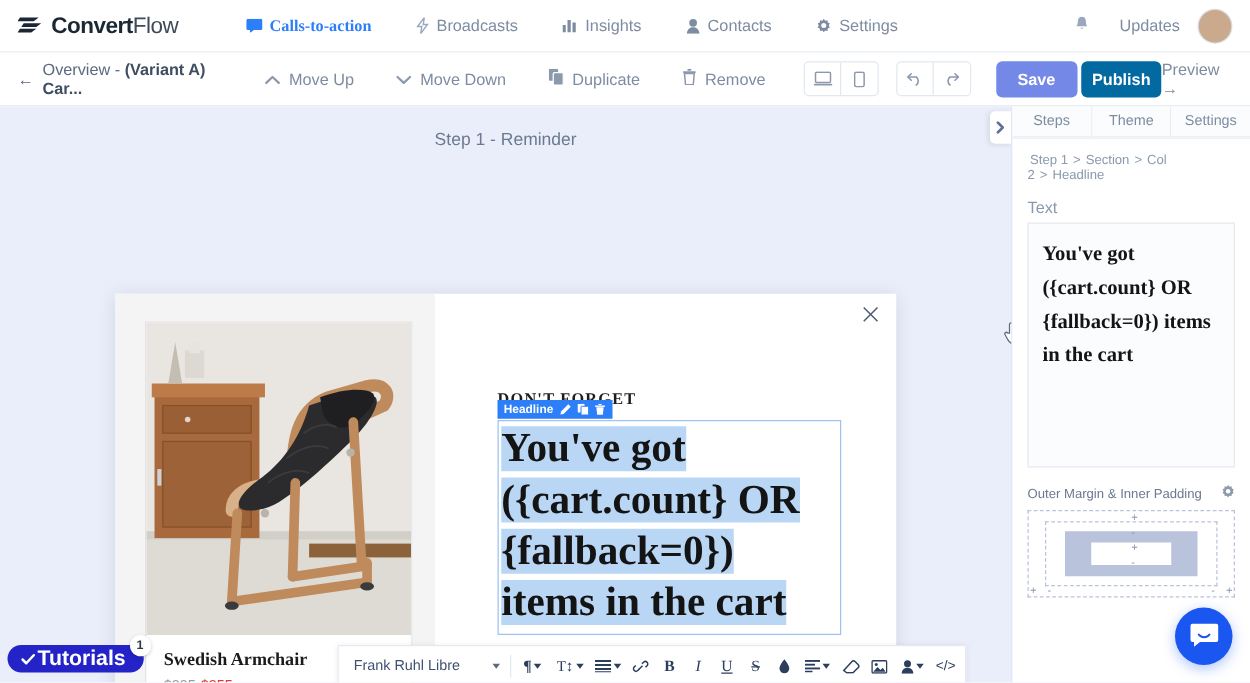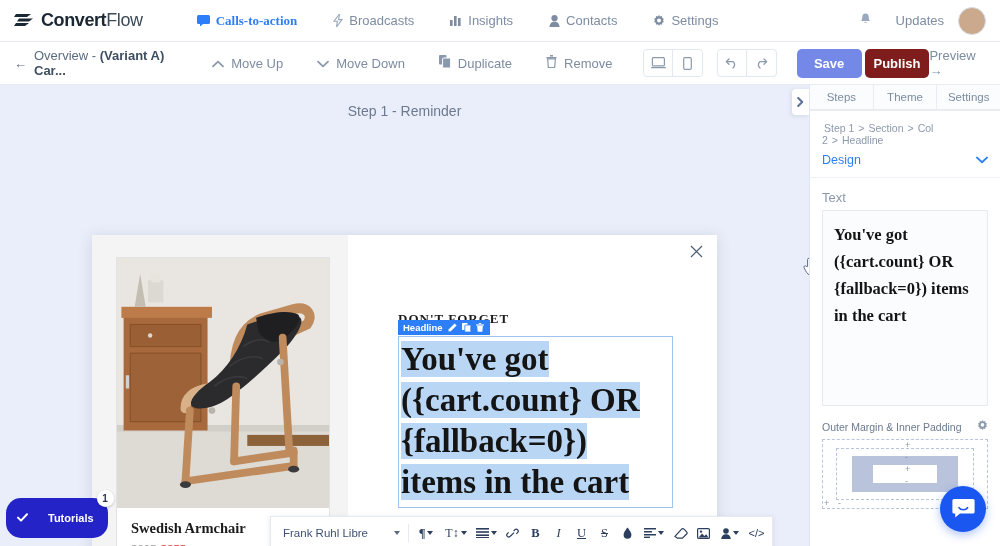--- a/index.html
+++ b/index.html
@@ -93,21 +93,21 @@
     color: #8b99ad; border-right: 1px solid #e2e8f0;
   }
   .seg > div:last-child { border-right: none; }
   .btn-save, .btn-publish {
     height: 29px; border-radius: 5px; color: #fff;
     font-size: 13px; font-weight: 700;
     display: flex; align-items: center; justify-content: center;
     width: 72px;
   }
   .btn-save { background: #7488e8; margin-left: 20px; }
-  .btn-publish { background: #7f1d1d; margin-left: 3px; }
+  .btn-publish { background: #0369a1; margin-left: 3px; }
   .preview-link { margin-left: auto; color: #7d8ca1; font-size: 13px; }
 
   
   .body-split { display: flex; height: 461px; }
 
   
   .canvas {
     flex: 1;
     background: #eaeefa;
     position: relative;
@@ -201,23 +201,23 @@
     box-shadow: -1px 1px 4px rgba(40,55,90,.12);
     color: #5d7098; font-size: 11px; font-weight: 700;
   }
 
   
   .tutorials {
     position: absolute; left: 6px; bottom: 8px; z-index: 30;
   }
   .tut-pill {
     background: #2323c8; color: #fff; border-radius: 15px;
-    height: 40px; padding: 0 14px 0 11px;
-    display: flex; align-items: center; gap: 20px;
-    font-size: 11px; font-weight: 700;
+    height: 22px; padding: 0 14px 0 11px;
+    display: flex; align-items: center; gap: 2px;
+    font-size: 17px; font-weight: 700;
   }
   .tut-badge {
     position: absolute; right: -6px; top: -8px;
     width: 17px; height: 17px; border-radius: 50%;
     background: #fff; color: #2d3748;
     font-size: 10px; font-weight: 700;
     display: flex; align-items: center; justify-content: center;
     box-shadow: 0 1px 3px rgba(0,0,0,.2);
   }
 
@@ -642,28 +642,20 @@
       <div class="panel-tabs">
         <div class="ptab">Steps</div>
         <div class="ptab">Theme</div>
         <div class="ptab">Settings</div>
       </div>
 
       <div class="crumb">
         <span>Step 1</span><span>&gt;</span><span>Section</span><span>&gt;</span><span>Col 2</span><span>&gt;</span><span>Headline</span>
       </div>
 
-      <div class="design-row">
-        <span>Design</span>
-        <span>
-          <svg width="12" height="8" viewBox="0 0 12 8">
-              <path d="M1 1.6 L6 6.3 L11 1.6" fill="none" stroke="#2d7ff9" stroke-width="1.9" stroke-linecap="round" stroke-linejoin="round"></path>
-            </svg>
-        </span>
-      </div>
 
       <div class="sect-label">Text</div>
       <div class="text-area">
         <p>You've got ({cart.count} OR {fallback=0}) items in the cart</p>
       </div>
 
       <div class="pad-head">
         <span>Outer Margin &amp; Inner Padding</span>
         <span>
           <svg width="11" height="11" viewBox="0 0 12 12">

